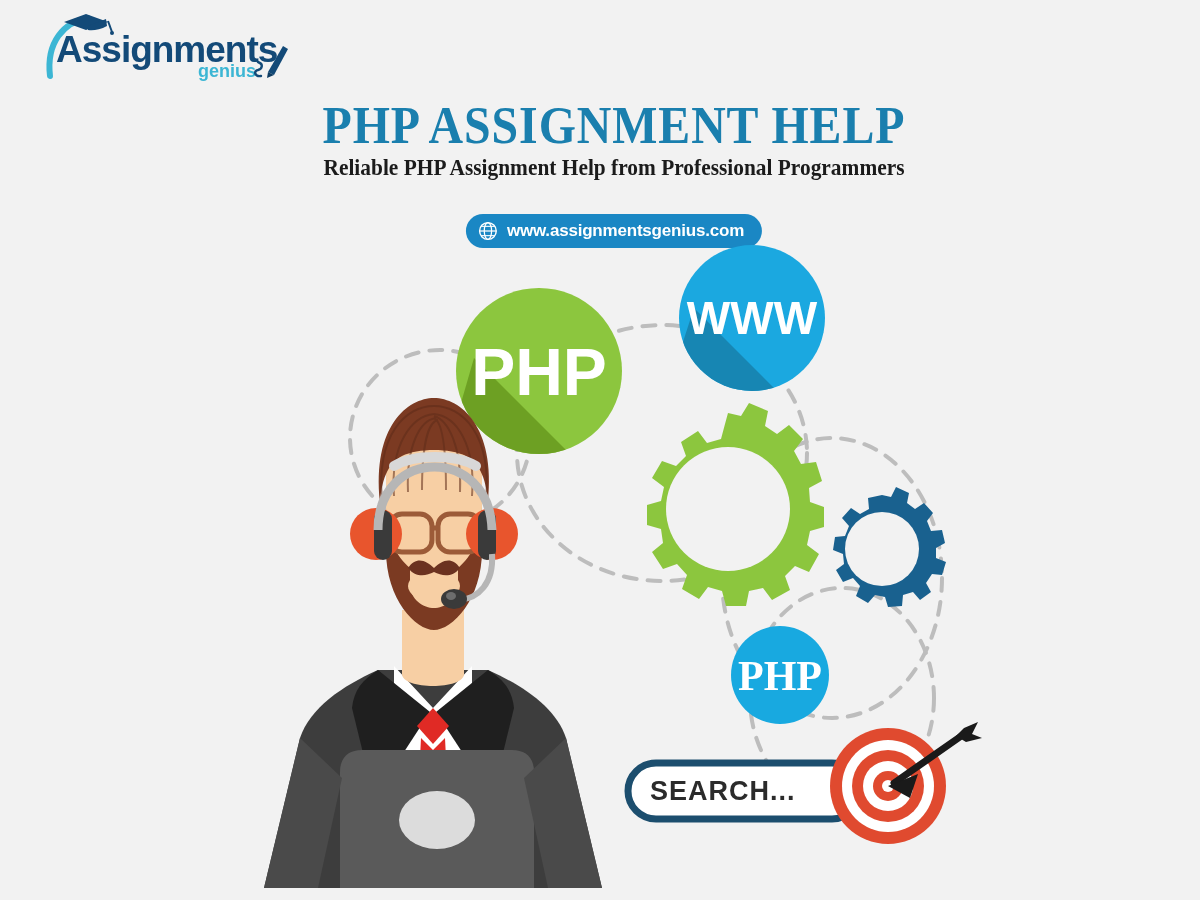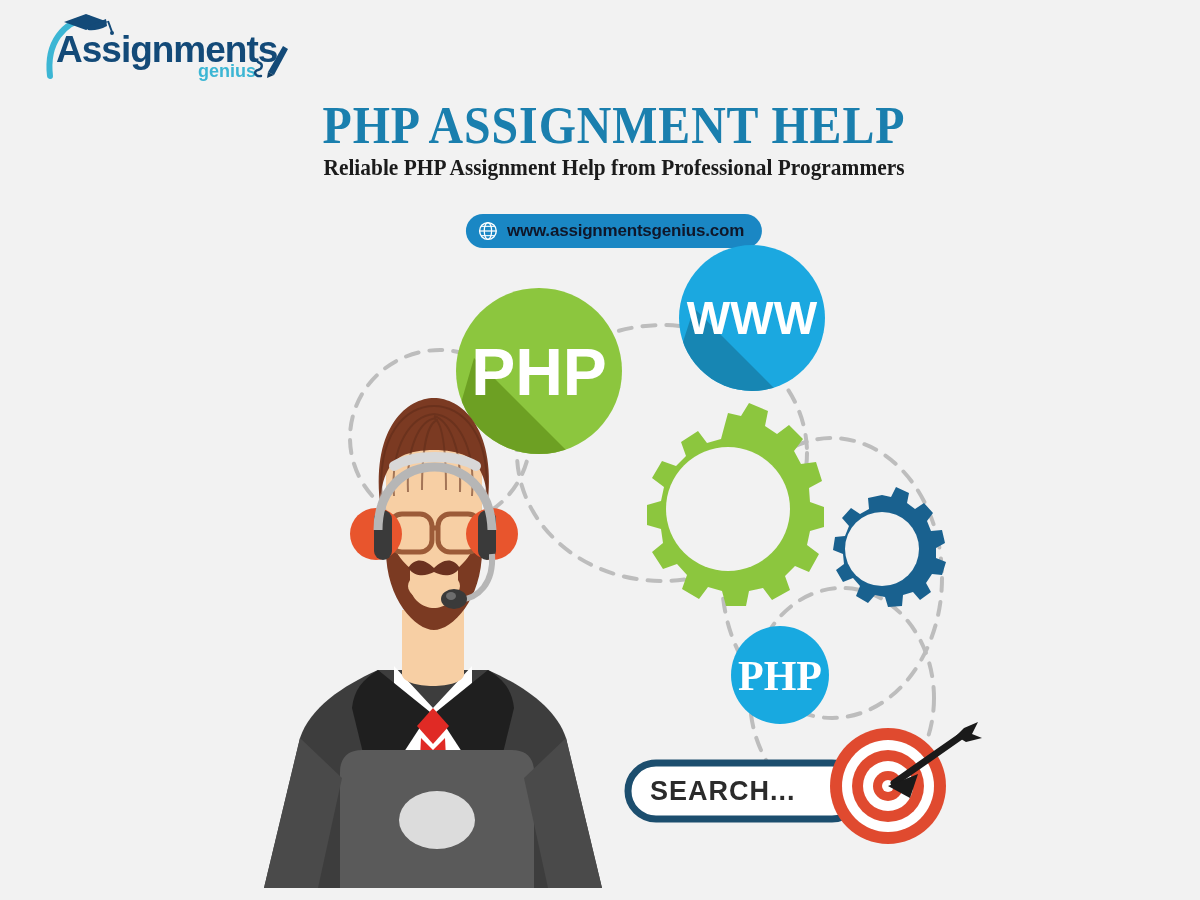--- a/index.html
+++ b/index.html
@@ -44,21 +44,21 @@
     position:absolute;left:50%;top:214px;transform:translateX(-50%);
     height:34px;
     background:#1a87c4;
     border-radius:18px;
     display:flex;align-items:center;
     padding:0 18px 0 12px;
     box-sizing:border-box;
   }
   .urlpill .globe{width:20px;height:20px;margin-right:9px;flex:0 0 auto;}
   .urlpill .u{
-    color:#0f172a;font-size:17px;font-weight:bold;letter-spacing:-0.2px;
+    color:#ffffff;font-size:17px;font-weight:bold;letter-spacing:-0.2px;
     white-space:nowrap;
   }
 
   
   .illo{position:absolute;left:0;top:238px;width:1200px;height:650px;padding-left:28px;}
   .illo svg{display:block;}
 
   .txt-php-green{
     font-family:"Liberation Sans", sans-serif;
     font-weight:bold;font-size:66px;fill:#ffffff;

